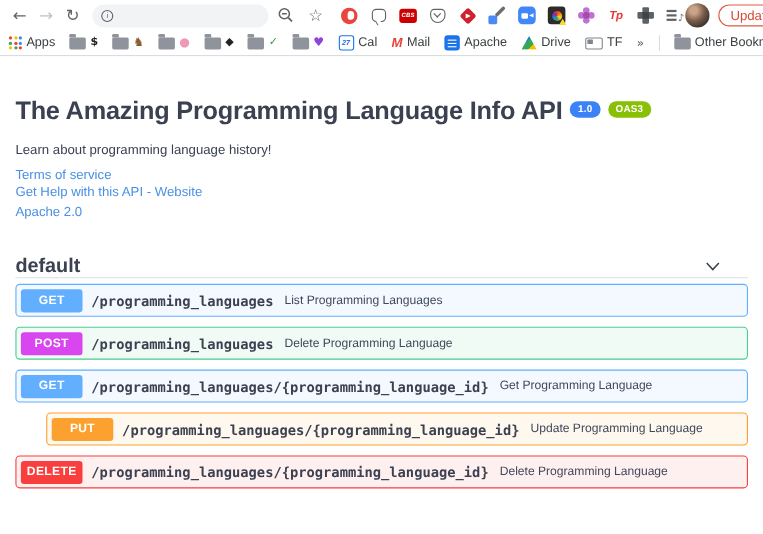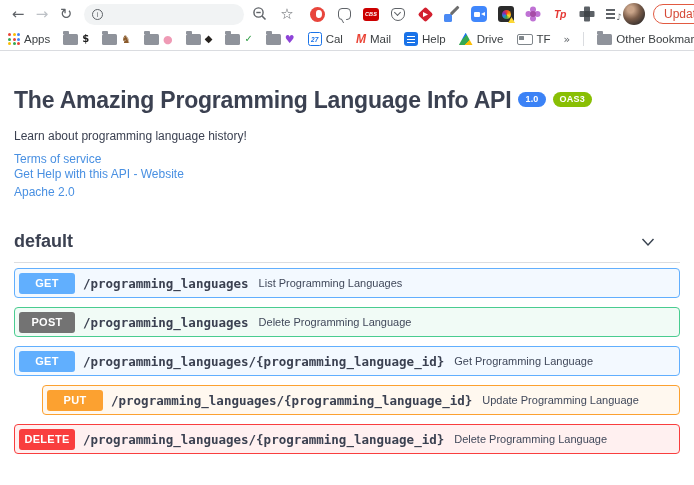--- a/index.html
+++ b/index.html
@@ -114,40 +114,40 @@
   .spec-link { display:block; margin-top:3px; font-size:10px; color:#4990e2; text-decoration:none; }
   .api-desc { margin-top:16px; font-size:12px; color:#3b4151; line-height:14px; }
   .api-link { display:block; font-size:12px; color:#4990e2; text-decoration:none; line-height:14px; }
   .tos { margin-top:9px; }
   .contact-block { margin-top:2px; }
   .contact-block .api-link { line-height:13px; }
   .license { margin-top:4px; }
 
   .tag-header {
     margin-top:32px; display:flex; align-items:center; justify-content:space-between;
-    padding-bottom:10px; border-bottom:1px solid rgba(59,65,81,.18);
+    border-bottom:1px solid rgba(59,65,81,.18);
   }
   .tag-name { font-size:18px; font-weight:bold; color:#3b4151; }
   .tag-chevron { margin-right:24px; display:flex; }
 
   .opblocks { margin-top:5px; }
   .opblock {
     height:30px; border-radius:4px; margin-bottom:9px;
     display:flex; align-items:center; padding:0 10px 0 4px; border:1px solid;
   }
   .opblock.get    { background:rgba(97,175,254,.08);  border-color:#61affe; }
   .opblock.post   { background:rgba(73,204,144,.08);  border-color:#49cc90; }
   .opblock.put    { background:rgba(252,161,48,.08);  border-color:#fca130;margin-left:28px; }
   .opblock.delete { background:rgba(249,62,62,.08);   border-color:#f93e3e; }
   .method-badge {
     width:56px; height:21px; border-radius:3px; color:#fff; font-size:11px; font-weight:bold;
     display:flex; align-items:center; justify-content:center; letter-spacing:.3px; flex:0 0 auto;
   }
   .opblock.get    .method-badge { background:#61affe; }
-  .opblock.post   .method-badge { background:#737373; }
+  .opblock.post   .method-badge { background:#d946ef; }
   .opblock.put    .method-badge { background:#fca130; }
   .opblock.delete .method-badge { background:#f93e3e; }
   .op-path {
     margin-left:8px; font-family:"DejaVu Sans Mono", monospace; font-weight:bold;
     font-size:12.5px; color:#3b4151; white-space:nowrap;
   }
   .op-summary { margin-left:10px; font-size:11px; color:#40485a; white-space:nowrap; }
 </style>
 </head>
 <body>
@@ -262,21 +262,21 @@
   <span class="bm">
     <i class="cal-ic">27</i>
     <span>Cal</span>
   </span>
   <span class="bm">
     <i class="gmail-ic">M</i>
     <span>Mail</span>
   </span>
   <span class="bm">
     <i class="links-ic"></i>
-    <span>Help</span>
+    <span>Apache</span>
   </span>
   <span class="bm">
     <i class="drive-ic"></i>
     <span>Drive</span>
   </span>
   <span class="bm">
     <i class="tf-ic"></i>
     <span>TF</span>
   </span>
   <span class="bm overflow-chevrons glyph">»</span>

